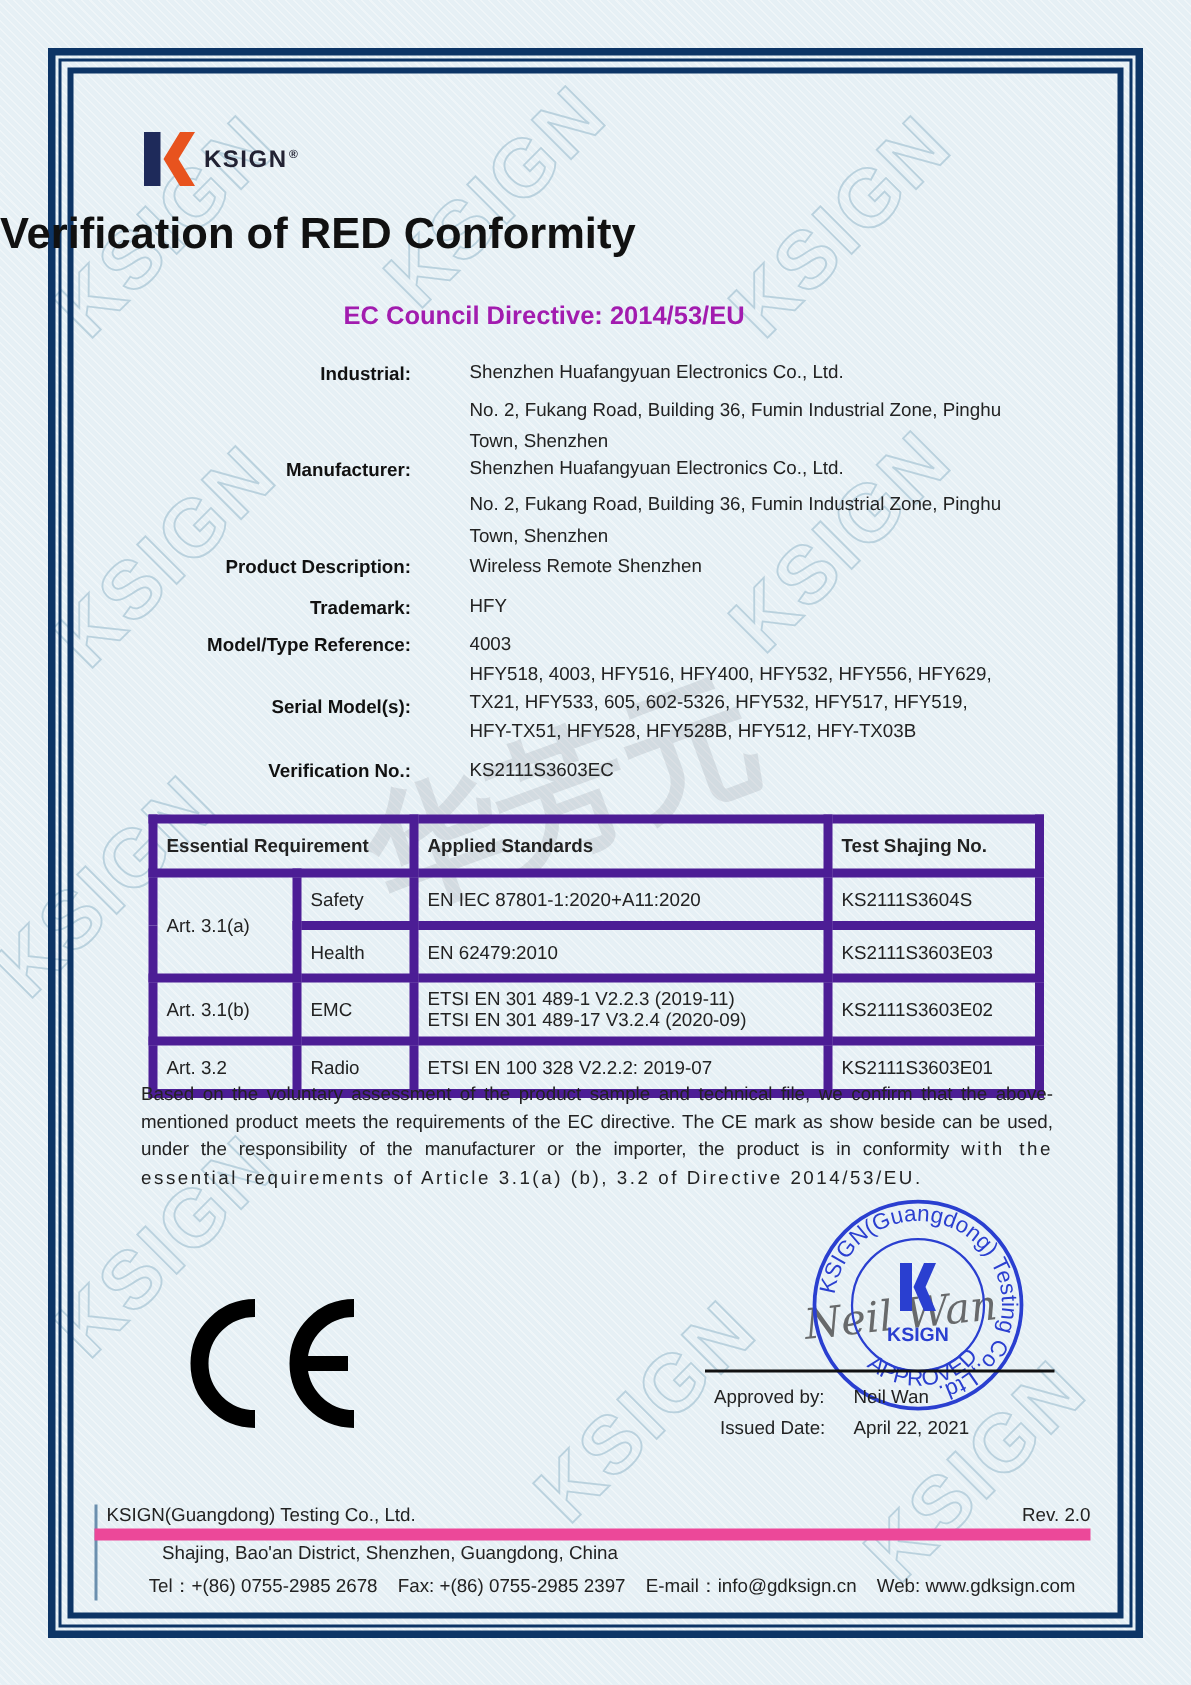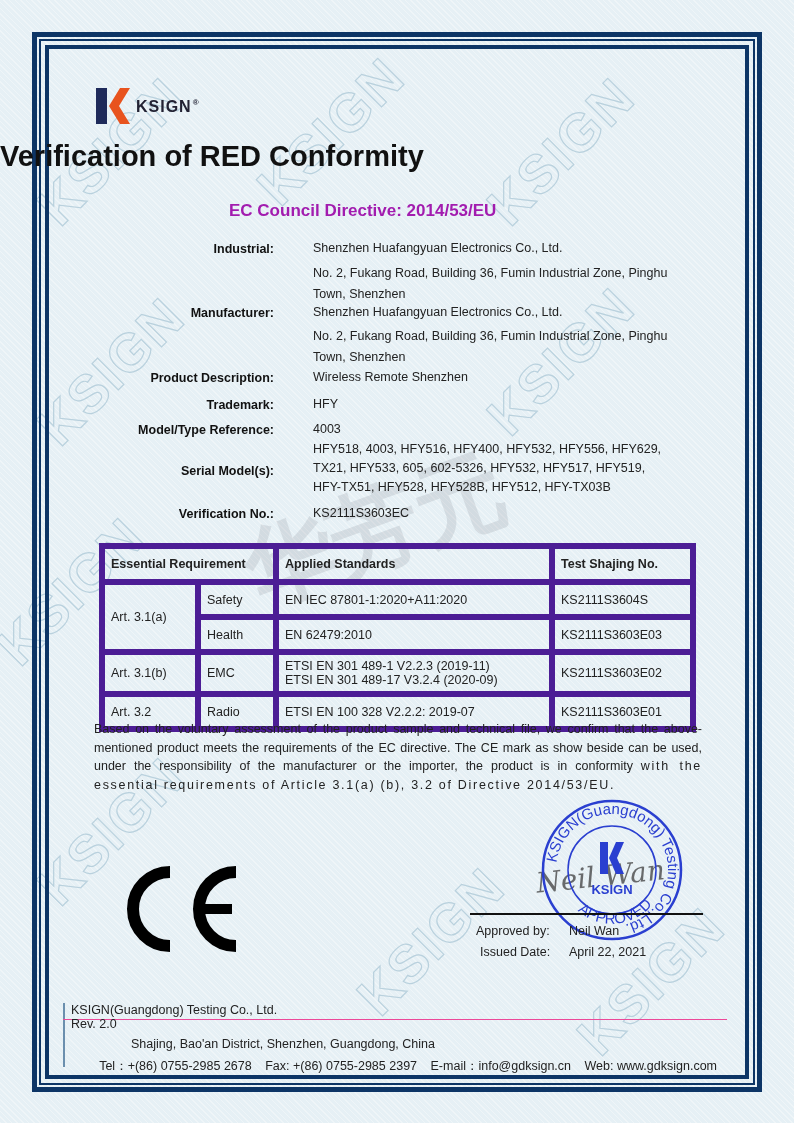--- a/index.html
+++ b/index.html
@@ -31,23 +31,23 @@
   .stmt { position:absolute; left:94px; top:720px; width:608px; font-size:12.5px; line-height:18.5px; text-align:justify; color:#222; }
   .stmt .last { letter-spacing:1.7px; }
   .ce { position:absolute; left:118px; top:866px; }
   .sig-line { position:absolute; left:470px; top:913px; width:233px; border-top:2px solid #111; }
   .approve-label { position:absolute; left:476px; font-size:12.5px; color:#222; }
   .approve-value { position:absolute; left:569px; font-size:12.5px; color:#222; }
   .stamp { position:absolute; left:540px; top:798px; width:144px; height:144px; }
   .signature { position:absolute; left:536px; top:860px; font-family:"DejaVu Serif", serif; font-style:italic; font-size:28px; color:rgba(60,60,60,0.75); transform:rotate(-6deg); }
   .footer { position:absolute; left:63px; top:1003px; width:664px; font-size:12.5px; color:#222; }
   .footer .bar { position:absolute; left:0; top:0; width:2px; height:64px; background:#6b8fae; }
-  .footer .row1 { position:relative; padding-left:8px; height:16px; border-bottom:1px solid #ec4899; display:flex; justify-content:space-between;flex-direction:column; }
+  .footer .row1 { position:relative; padding-left:8px; height:16px; border-bottom:8px solid #ec4899; display:flex; justify-content:space-between; }
   .footer .row2 { padding-left:8px; line-height:16px; margin-top:1px; }
-  .footer .row2b { padding-left:68px; line-height:16px;margin-top:16px; }
+  .footer .row2b { padding-left:45px; line-height:16px; }
   .footer .row3 { padding-left:8px; line-height:16px; margin-top:6px; word-spacing:0;text-align:right; }
   .footer .row3 span { margin-right:10px; }
   .big-wm { position:absolute; left:240px; top:470px; font-size:90px; color:rgba(120,130,140,0.18); font-weight:bold; transform:rotate(-20deg); pointer-events:none; }
 </style>
 </head>
 <body>
 
 <div class="bg-pattern"></div>
 
 <div class="wm" style="left:20px;top:120px;">KSIGN</div>

